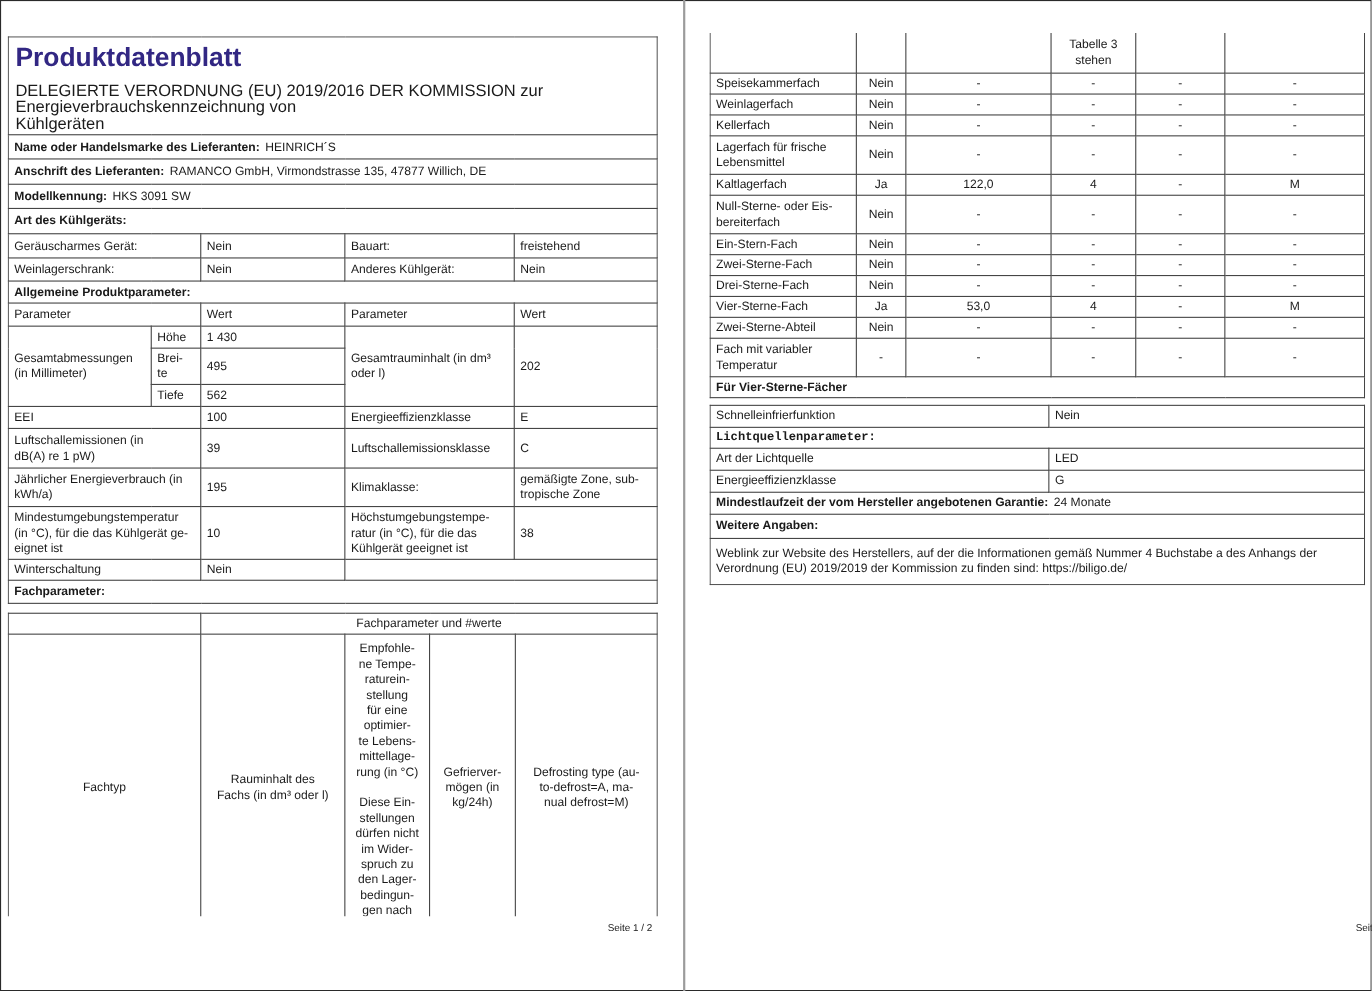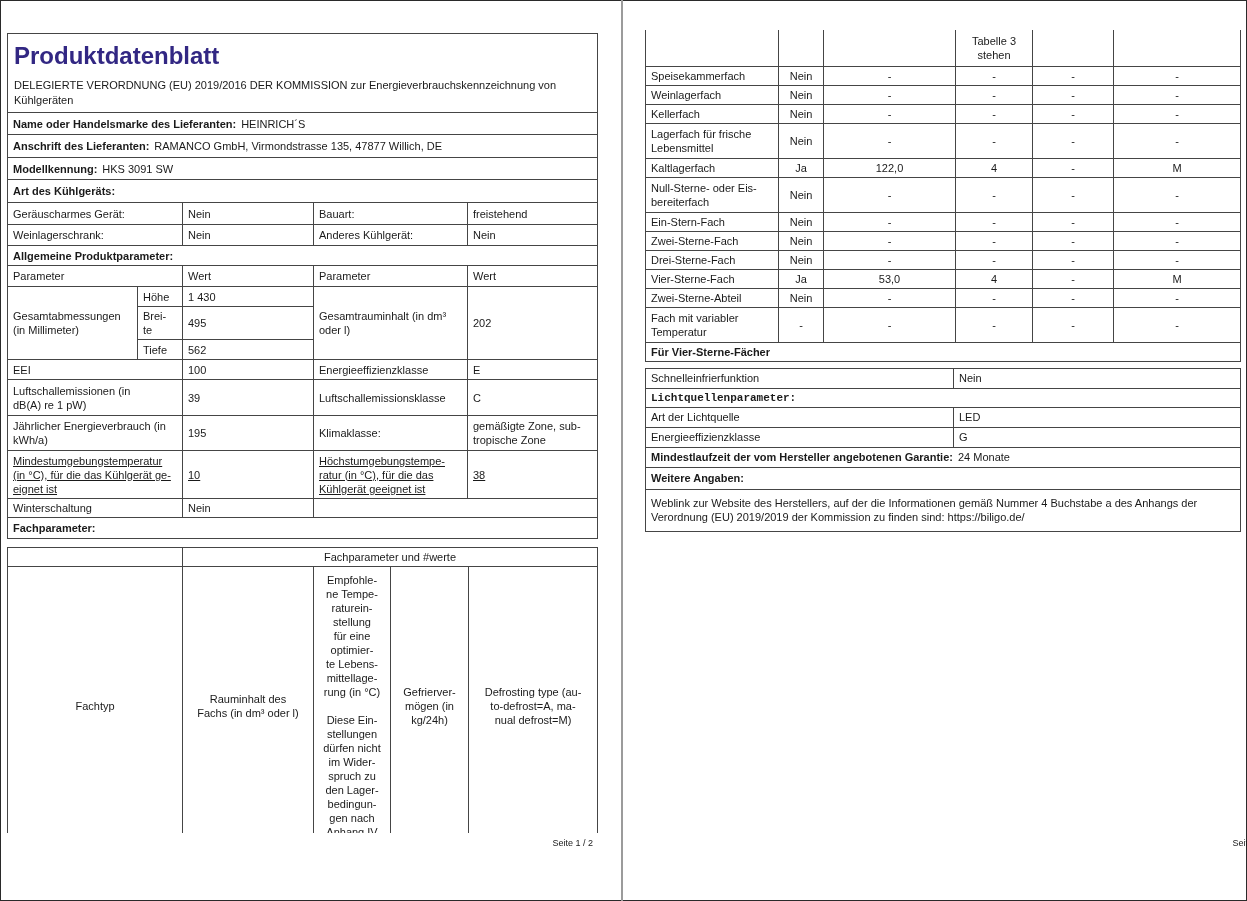--- a/index.html
+++ b/index.html
@@ -19,21 +19,21 @@
     padding:2px 5px;vertical-align:middle;
     white-space:pre-line;overflow:hidden;word-wrap:break-word;
   }
   table.doc.no-top tr:first-child td{border-top:none;}
   table.doc.no-bottom tr:last-child td{border-bottom:none;}
   td.b, .b{font-weight:bold;}
   td.ac{text-align:center;}
   td.vt{vertical-align:top;}
   .gap{width:100%;}
   .doc-title{font-size:24px;font-weight:bold;line-height:30px;margin:2px 0 7px 1px;letter-spacing:0px;white-space:pre-line;}
-  .doc-subtitle{font-size:11px;line-height:15px;white-space:pre-line;margin-left:1px;}
+  .doc-subtitle{font-size:15px;line-height:15px;white-space:pre-line;margin-left:1px;}
   .lv-value{margin-left:5px;font-weight:normal;}
   .footer{position:absolute;top:838px;font-size:9px;line-height:11px;color:#1a1a1a;text-align:right;}
   #footer-1{left:7px;width:586px;}
   #footer-2{left:678px;width:595px;}
 </style>
 </head>
 <body>
 
 <div class="frame"></div>
 <div class="page-divider" style="left:621px"></div>
@@ -117,21 +117,21 @@
           <td>C</td>
         </tr>
         <tr style="height: 35px;">
           <td colspan="2">Jährlicher Energieverbrauch (in
 kWh/a)</td>
           <td>195</td>
           <td>Klimaklasse:</td>
           <td>gemäßigte Zone, sub-
 tropische Zone</td>
         </tr>
-        <tr style="height: 48px; text-decoration: underline;">
+        <tr style="height: 48px;">
           <td colspan="2">Mindestumgebungstemperatur
 (in °C), für die das Kühlgerät ge-
 eignet ist</td>
           <td>10</td>
           <td>Höchstumgebungstempe-
 ratur (in °C), für die das
 Kühlgerät geeignet ist</td>
           <td>38</td>
         </tr>
         <tr style="height: 18px;">

